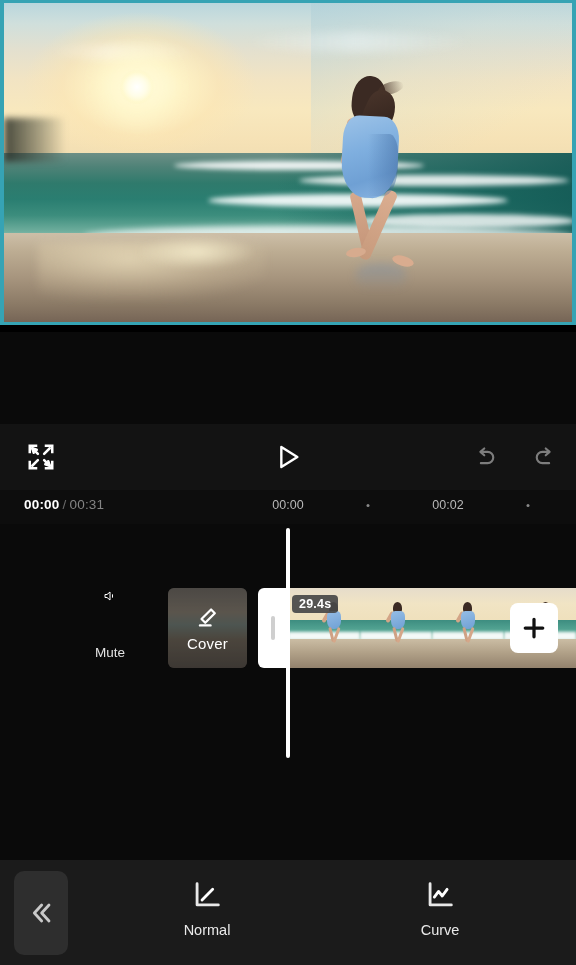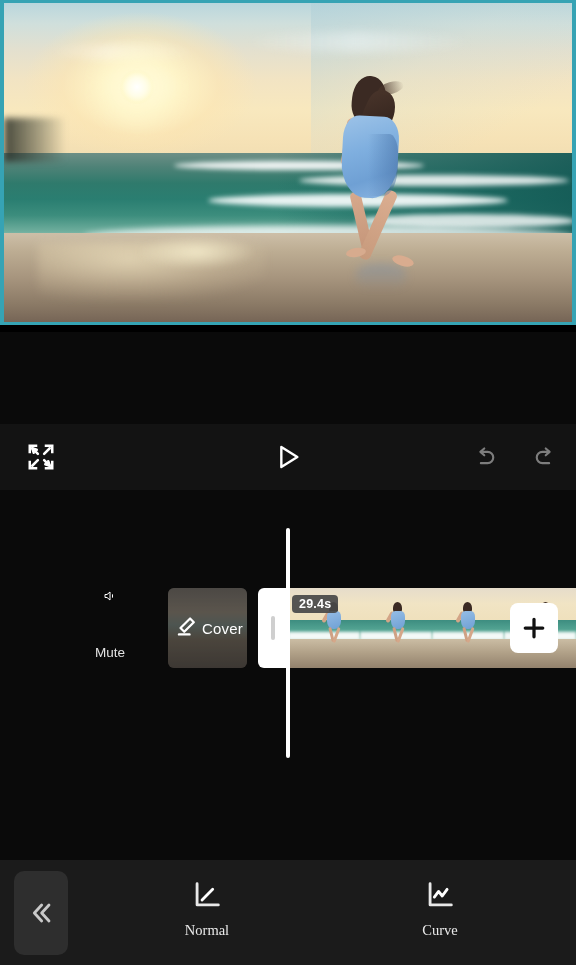--- a/index.html
+++ b/index.html
@@ -210,21 +210,21 @@
     display:flex; flex-direction:column; align-items:center; justify-content:center;
   }
   .cover-bg {
     position:absolute; inset:0;
     background:linear-gradient(to bottom,
       #6d6862 0%, #827a6e 30%, #6f7a74 46%, #6c6458 64%, #57504a 100%);
   }
   .cover-bg::after {
     content:""; position:absolute; inset:0; background:rgba(0,0,0,0.3);
   }
-  .cover-inner { position:relative; display:flex; flex-direction:row; align-items:center; gap:2px; }
+  .cover-inner { position:relative; display:flex; flex-direction:column; align-items:center; gap:2px; }
   .cover-label { font-size:15px; color:#fff; letter-spacing:.2px; }
 
   
   .clip-wrap {
     position:absolute; left:258px; top:588px; width:318px; height:80px;
     overflow:hidden;
   }
   .trim-handle {
     position:absolute; left:0; top:0; width:30px; height:80px;
     background:#ffffff; border-radius:6px 0 0 6px;
@@ -300,21 +300,21 @@
     position:absolute; left:14px; top:11px; width:54px; height:84px;
     background:#2e2e2e; border-radius:10px;
     display:flex; align-items:center; justify-content:center;
   }
   .speed-opt {
     position:absolute; top:18px; width:120px; height:70px;
     display:flex; flex-direction:column; align-items:center; gap:10px;
   }
   .opt-normal { left:147px; }
   .opt-curve  { left:380px; }
-  .opt-label { font-size:14.5px; color:#eaeaea;font-family:Liberation Serif, serif; }
+  .opt-label { font-size:14.5px; color:#eaeaea; }
 </style>
 </head>
 <body>
 
 <div id="app">
 
   <div class="preview-stage">
     <div class="preview-frame">
       <div class="vid">
         <div class="sky"></div>
@@ -374,20 +374,29 @@
     </div>
 
     <div class="t-btn t-redo">
       <svg width="27" height="27" viewBox="0 0 24 24">
         <path d="M17 7h-6a5 5 0 0 0 0 10h6" fill="none" stroke="#7d7d7d" stroke-width="1.9" stroke-linecap="round"></path>
         <path d="M14 4l3.4 3L14 10" fill="none" stroke="#7d7d7d" stroke-width="1.9" stroke-linecap="round" stroke-linejoin="round"></path>
       </svg>
     </div>
   </div>
 
+  <div class="ruler">
+    <div class="time-display">
+      <span class="time-cur">00:00</span><span class="time-sep">/</span><span class="time-total">00:31</span>
+    </div>
+    <div class="tick-label" style="left:288px;">00:00</div>
+    <div class="tick-dot" style="left:368px;"></div>
+    <div class="tick-label" style="left:448px;">00:02</div>
+    <div class="tick-dot" style="left:528px;"></div>
+  </div>
 
   <div class="track-area">
 
     <div class="mute-btn">
       <svg width="32" height="28" viewBox="0 0 28 24">
         <path d="M4 9h4l6-5v16l-6-5H4Z" fill="none" stroke="#ffffff" stroke-width="2" stroke-linejoin="round"></path>
         <path d="M19 9.5v5" fill="none" stroke="#ffffff" stroke-width="2" stroke-linecap="round"></path>
       </svg>
       <span class="mute-label">Mute</span>
     </div>

